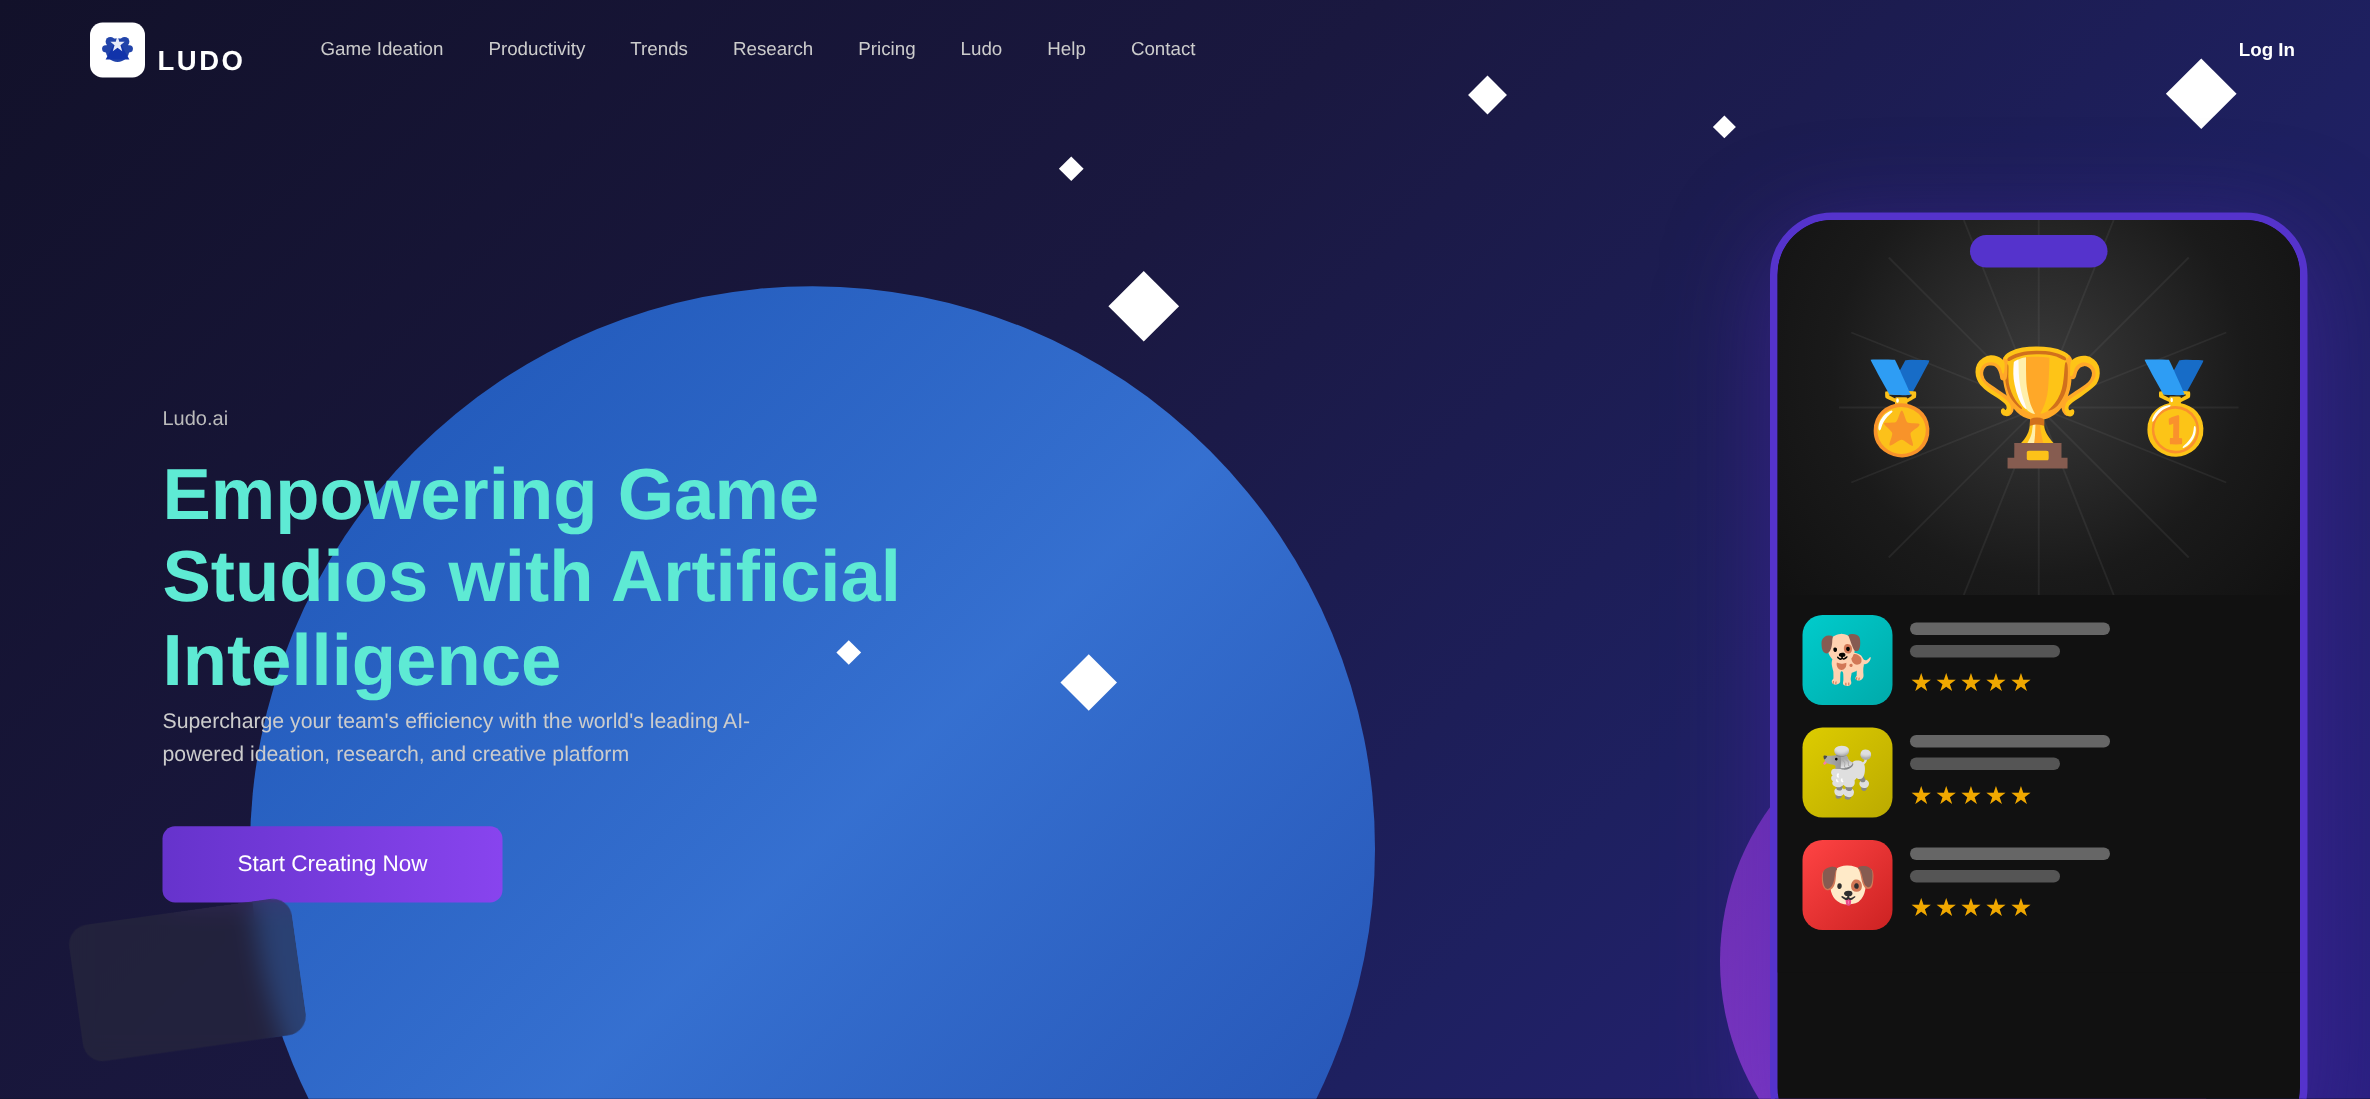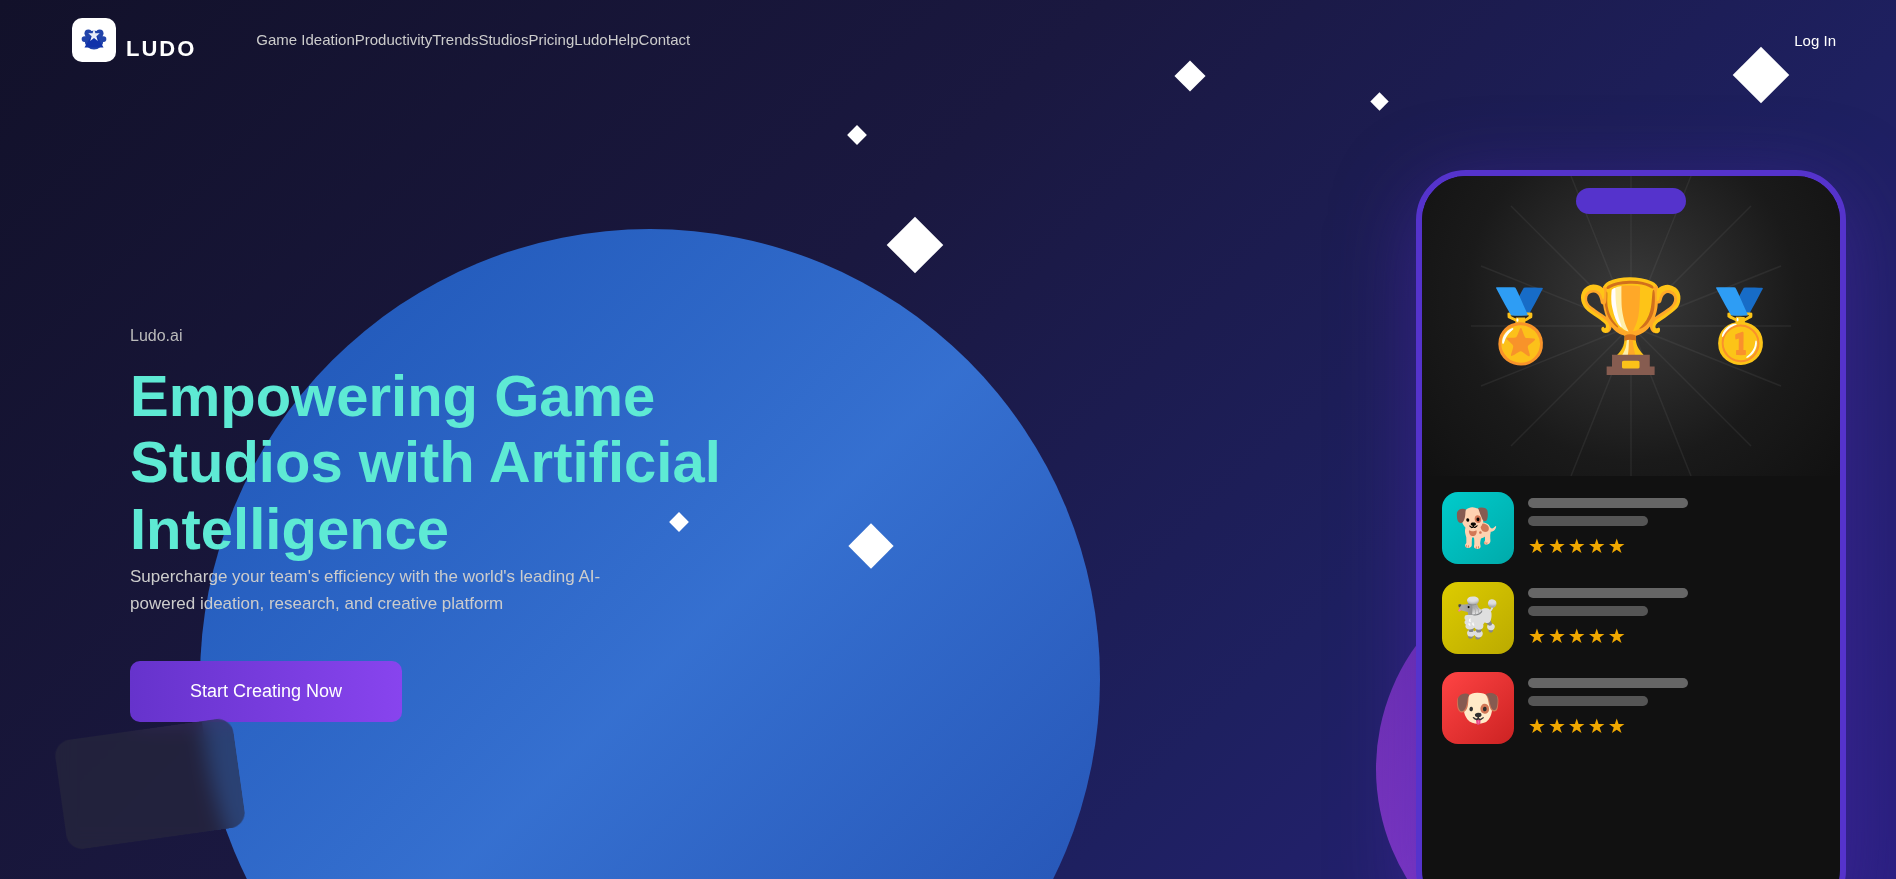--- a/index.html
+++ b/index.html
@@ -100,36 +100,37 @@
 
     .logo-text {
       font-size: 22px;
       font-weight: 800;
       letter-spacing: 2px;
       color: #fff;
     }
 
     .nav-links {
       display: flex;
+      gap: 36px;
       list-style: none;
       flex: 1;
     }
 
     .nav-links li a {
       color: #ccc;
       text-decoration: none;
       font-size: 15px;
       font-weight: 400;
       transition: color 0.2s;
     }
 
     .nav-login {
       margin-left: auto;
       font-size: 15px;
-      font-weight: 400;
+      font-weight: 700;
       color: #fff;
       cursor: pointer;
     }
 
     
     .hero {
       position: relative;
       z-index: 5;
       display: flex;
       align-items: center;
@@ -360,21 +361,21 @@
     <li>
       <a href="#">Game Ideation</a>
     </li>
     <li>
       <a href="#">Productivity</a>
     </li>
     <li>
       <a href="#">Trends</a>
     </li>
     <li>
-      <a href="#">Studios</a>
+      <a href="#">Research</a>
     </li>
     <li>
       <a href="#">Pricing</a>
     </li>
     <li>
       <a href="#">Ludo</a>
     </li>
     <li>
       <a href="#">Help</a>
     </li>

